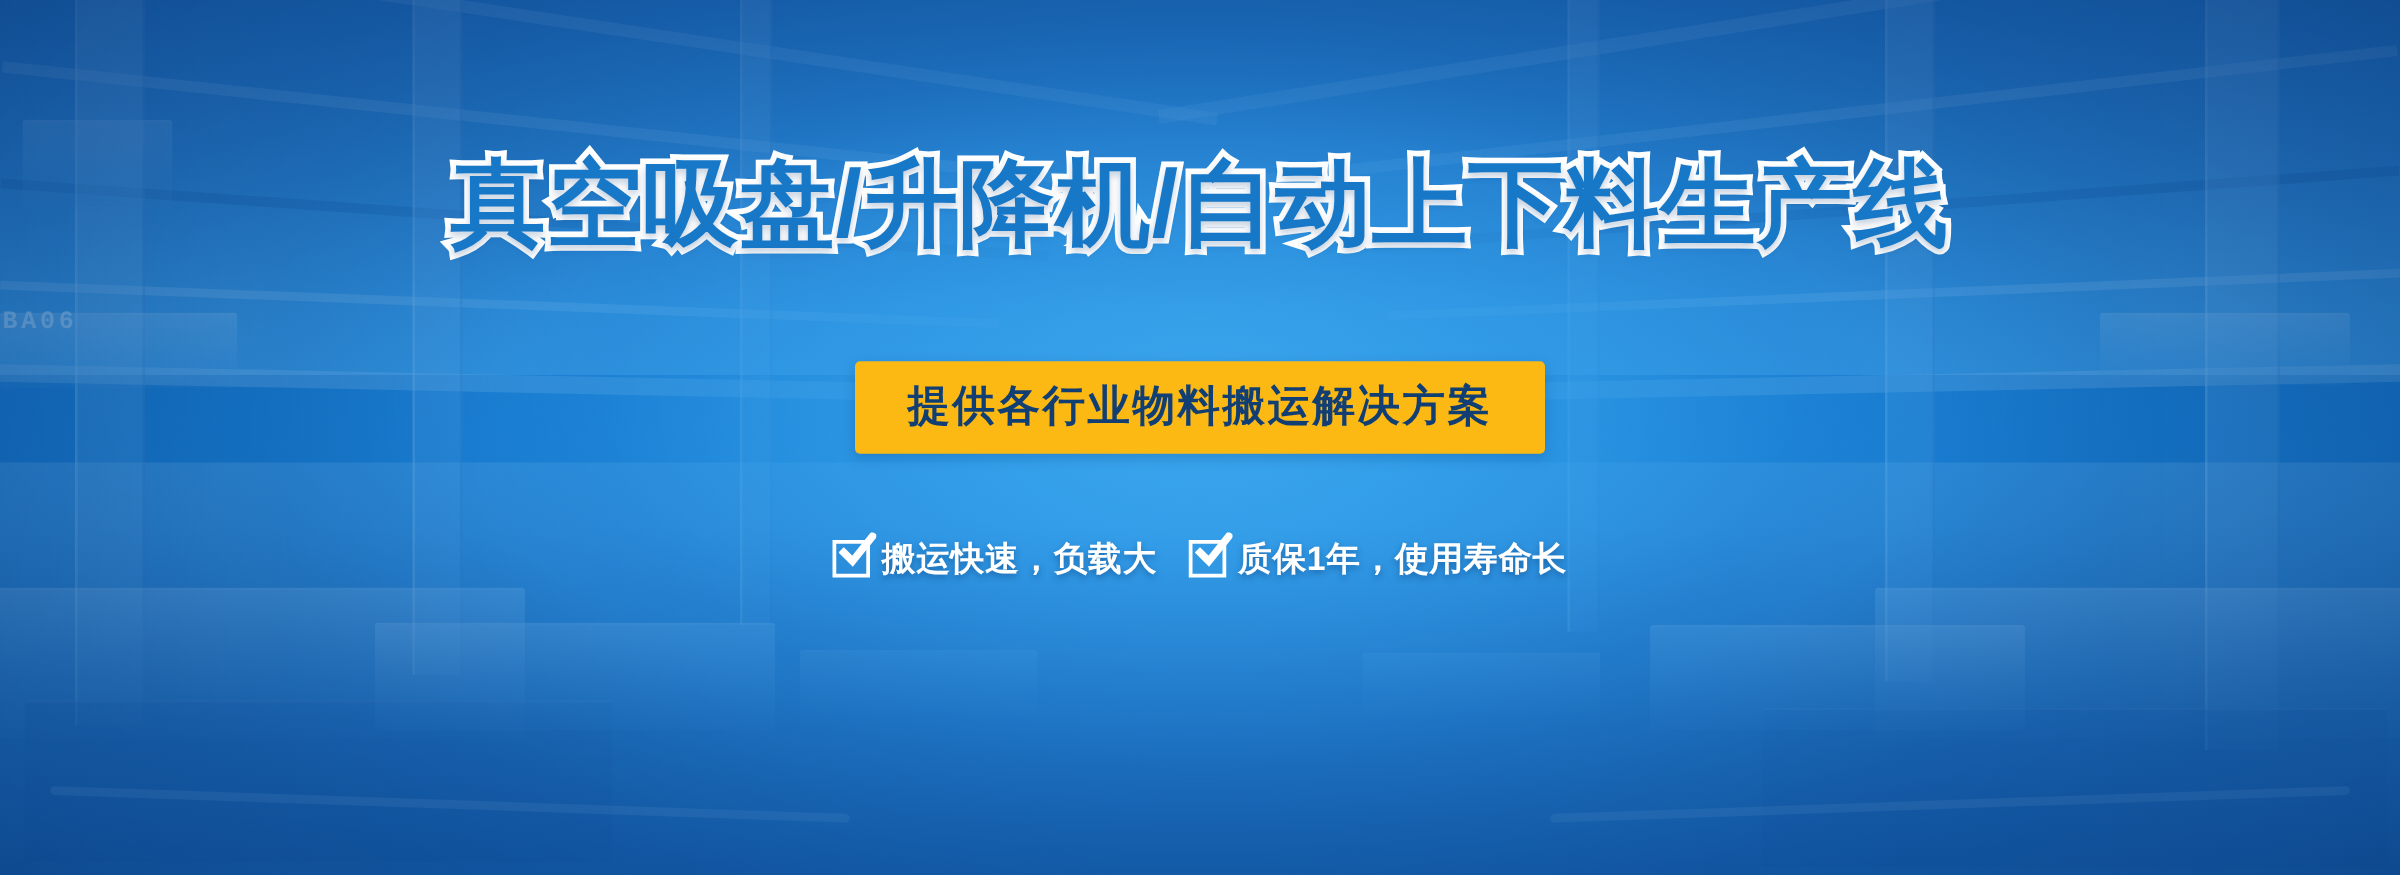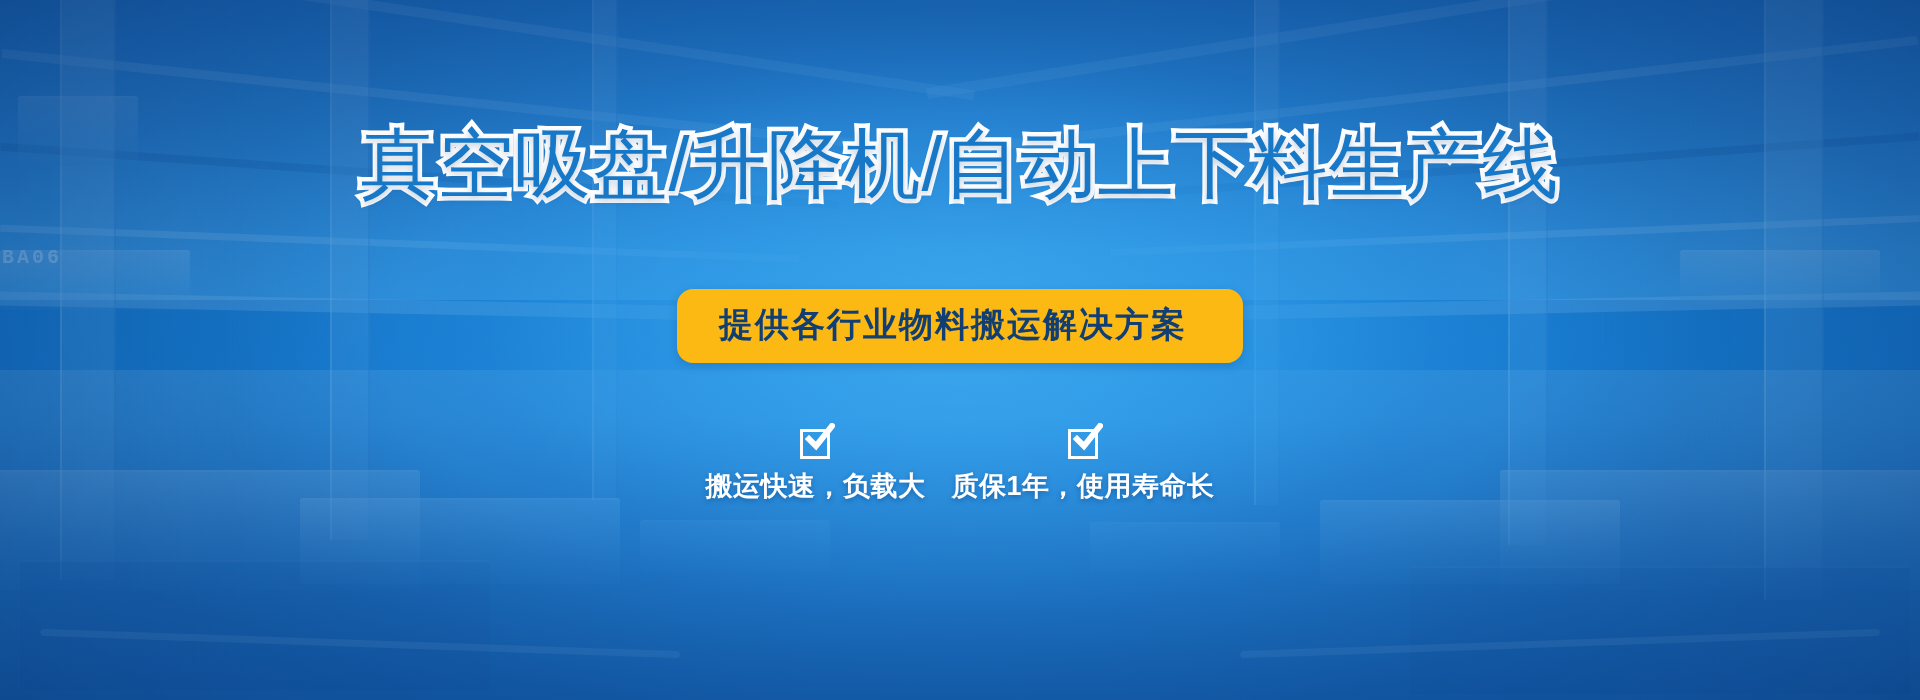--- a/index.html
+++ b/index.html
@@ -138,56 +138,55 @@
     inset: 0;
     display: flex;
     flex-direction: column;
     align-items: center;
   }
 
   .headline {
     margin-top: 126px;
     font-size: 76px;
     line-height: 1;
-    font-weight: 400;
+    font-weight: 700;
     letter-spacing: 1px;
     color: #1878c8;
     -webkit-text-stroke: 9px #ffffff;
     paint-order: stroke fill;
     text-shadow: 0 3px 6px rgba(10,60,120,0.25);
     white-space: nowrap;
     font-family: "Liberation Sans", "DejaVu Sans", sans-serif;
   }
 
   .subtitle-badge {
     margin-top: 36px;
     background: #fcb813;
     color: #123f73;
     font-size: 34px;
     font-weight: 700;
     letter-spacing: 2px;
-    padding: 13px 56px 15px 42px;
-    border-radius: 16px;
+    padding: 13px 42px 15px 42px;
+    border-radius: 4px;
     white-space: nowrap;
     box-shadow: 0 3px 10px rgba(8,52,110,0.22);
     font-family: "Liberation Sans", "DejaVu Sans", sans-serif;
   }
 
   .features {
     margin-top: 66px;
     display: flex;
     align-items: center;
     gap: 26px;
     white-space: nowrap;
   }
   .feature {
     display: flex;
     align-items: center;
     gap: 9px;
-    flex-direction: column;
   }
   .check-box {
     width: 30px;
     height: 30px;
     border: 3px solid #ffffff;
     position: relative;
     flex: 0 0 auto;
   }
   .check-box .tick {
     position: absolute;

